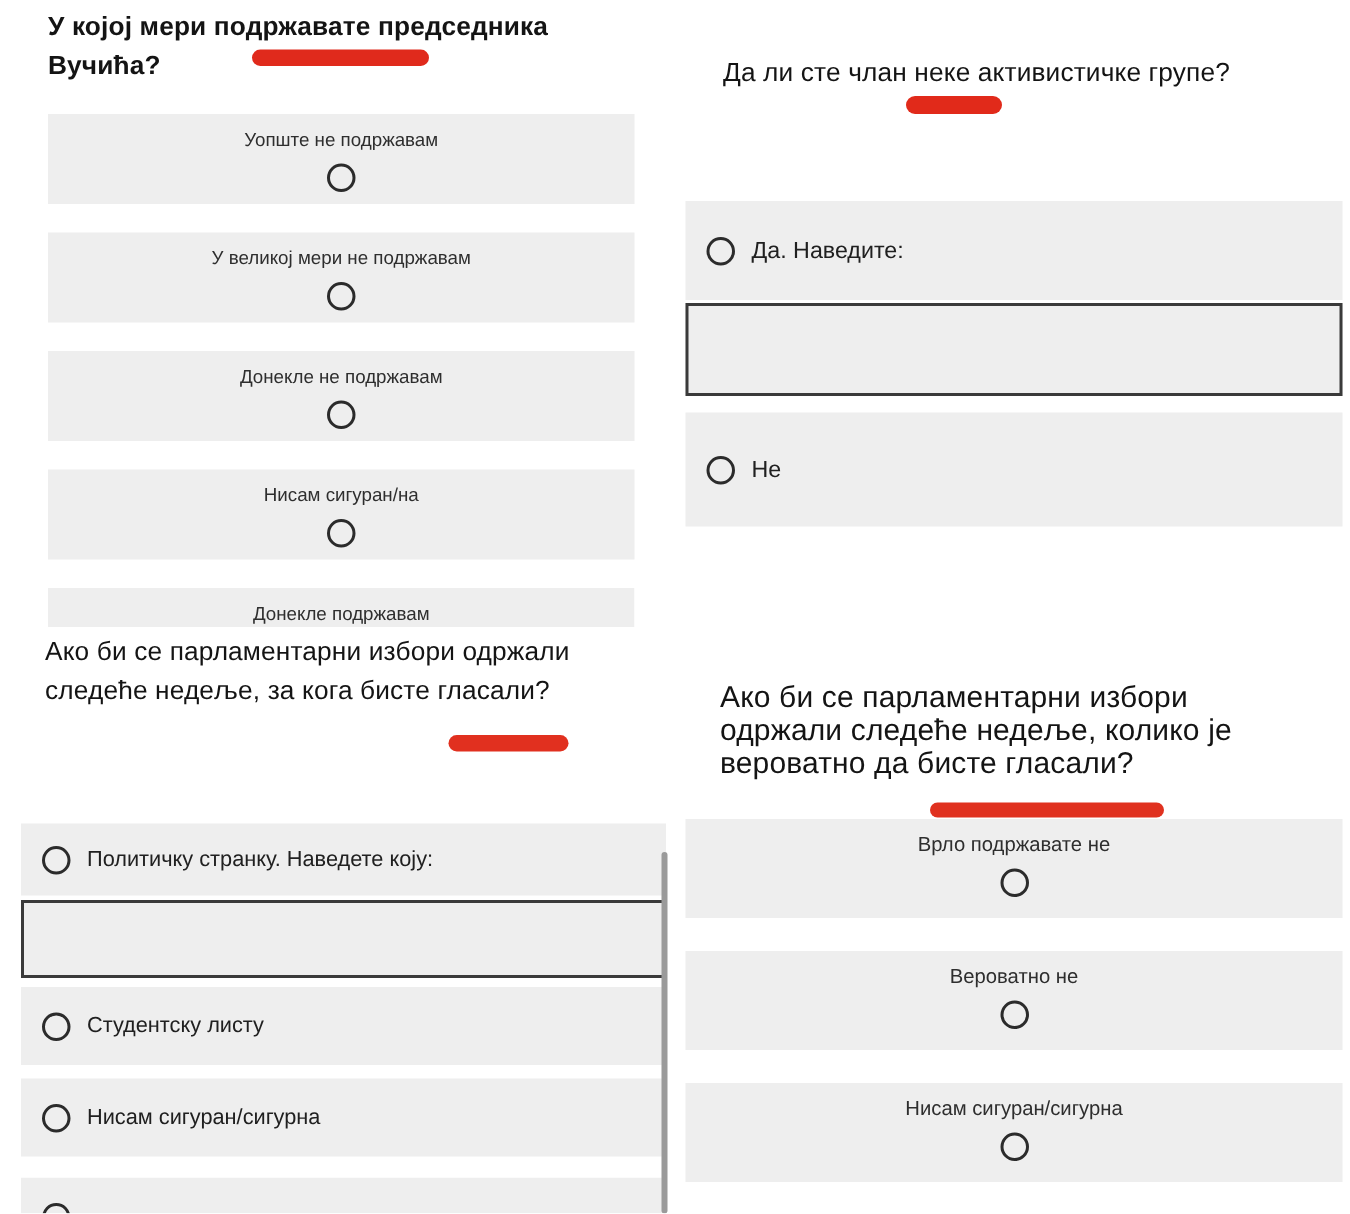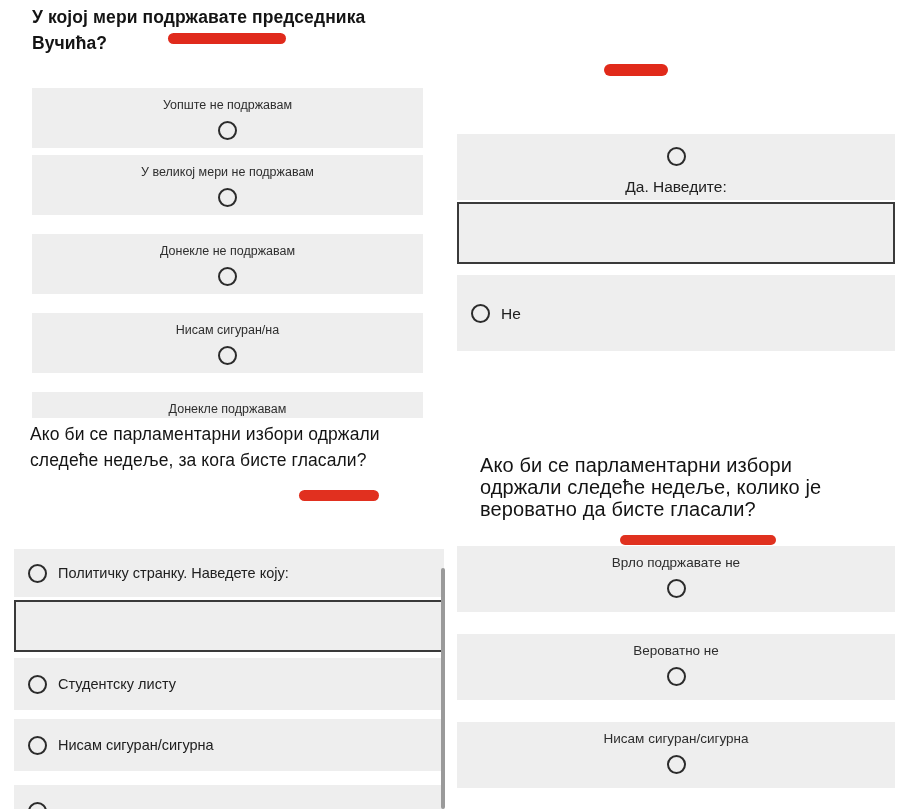--- a/index.html
+++ b/index.html
@@ -106,21 +106,21 @@
 <body>
 
 <div class="canvas">
 
   <div class="panel" style="left:0;top:0;width:450px;height:418px;">
 
     <div class="q-head" style="position:absolute;left:32px;top:4px;width:390px;font-weight:bold;">У којој мери подржавате председника Вучића?</div>
 
     <div class="marker m1" style="left:168px;top:33px;width:118px;height:11px;"></div>
 
-    <div class="opt-c" style="position:absolute;left:32px;top:76px;width:391px;height:60px;margin-top:12px;">
+    <div class="opt-c" style="position:absolute;left:32px;top:76px;width:391px;height:60px;">
       <span class="lab">Уопште не подржавам</span>
       <span class="radio"></span>
     </div>
 
     <div class="opt-c" style="position:absolute;left:32px;top:234px;width:391px;height:60px;">
       <span class="lab">Донекле не подржавам</span>
       <span class="radio"></span>
     </div>
 
     <div class="opt-c" style="position:absolute;left:32px;top:155px;width:391px;height:60px;">
@@ -169,24 +169,25 @@
         <span class="radio"></span>
         <span class="lab"></span>
       </div>
     </div>
 
     <div class="scrollbar" style="left:441px;top:150px;width:4px;height:241px;"></div>
   </div>
 
   <div class="panel" style="left:450px;top:0;width:450px;height:425px;">
 
+    <div class="q-head" style="position:absolute;left:32px;top:35px;width:400px;">Да ли сте члан неке активистичке групе?</div>
 
     <div class="marker m3" style="left:154px;top:64px;width:64px;height:12px;"></div>
 
-    <div class="opt-l big" style="position:absolute;left:7px;top:134px;width:438px;height:66px;flex-direction:column;">
+    <div class="opt-l big" style="position:absolute;left:7px;top:134px;width:438px;height:66px;">
       <span class="radio"></span>
       <span class="lab">Да. Наведите:</span>
     </div>
 
     <div class="txtbox" style="position:absolute;left:7px;top:202px;width:438px;height:62px;" placeholder=""></div>
 
     <div class="opt-l big" style="position:absolute;left:7px;top:275px;width:438px;height:76px;">
       <span class="radio"></span>
       <span class="lab">Не</span>
     </div>

